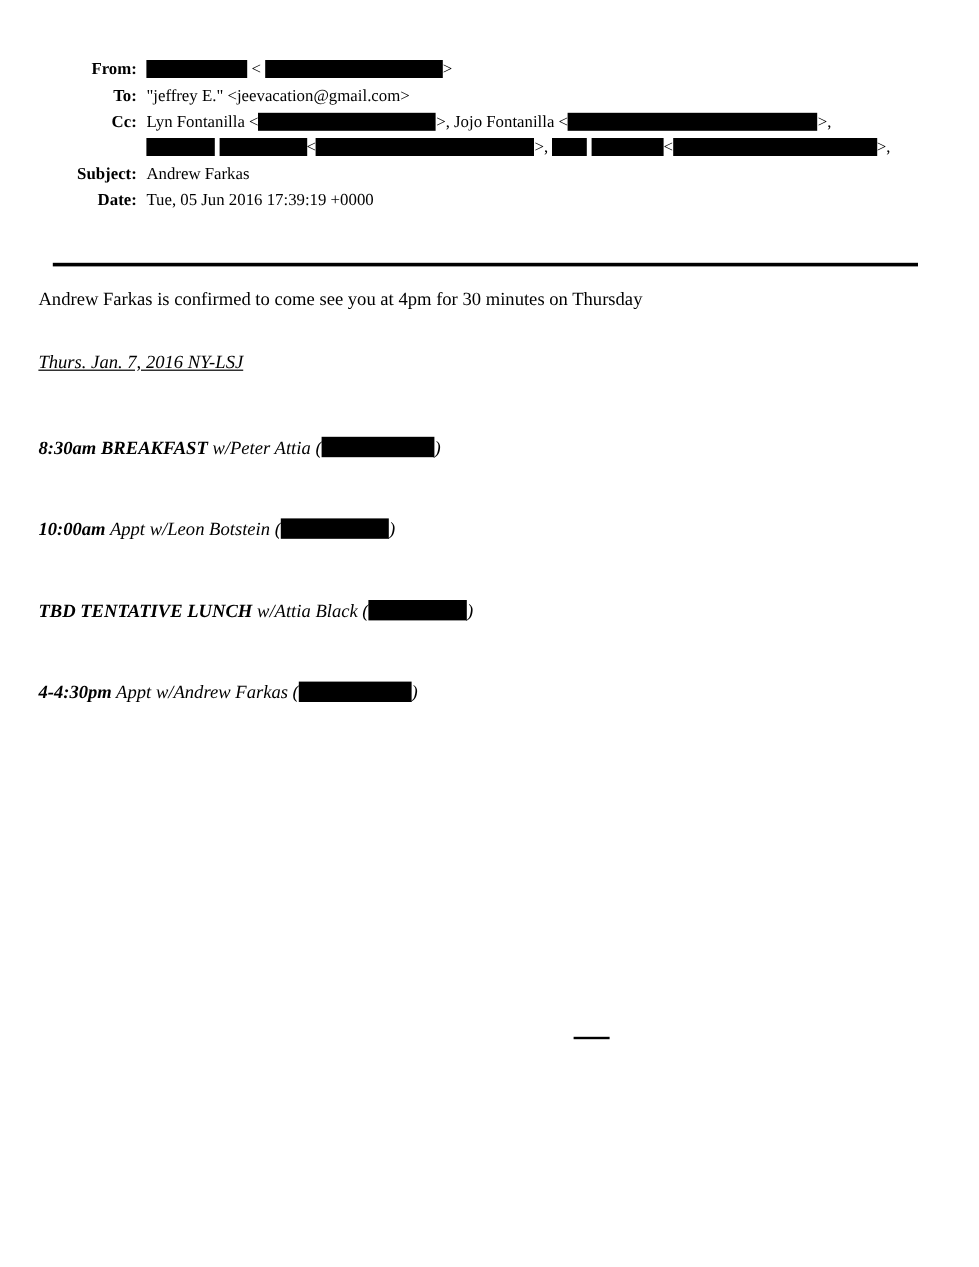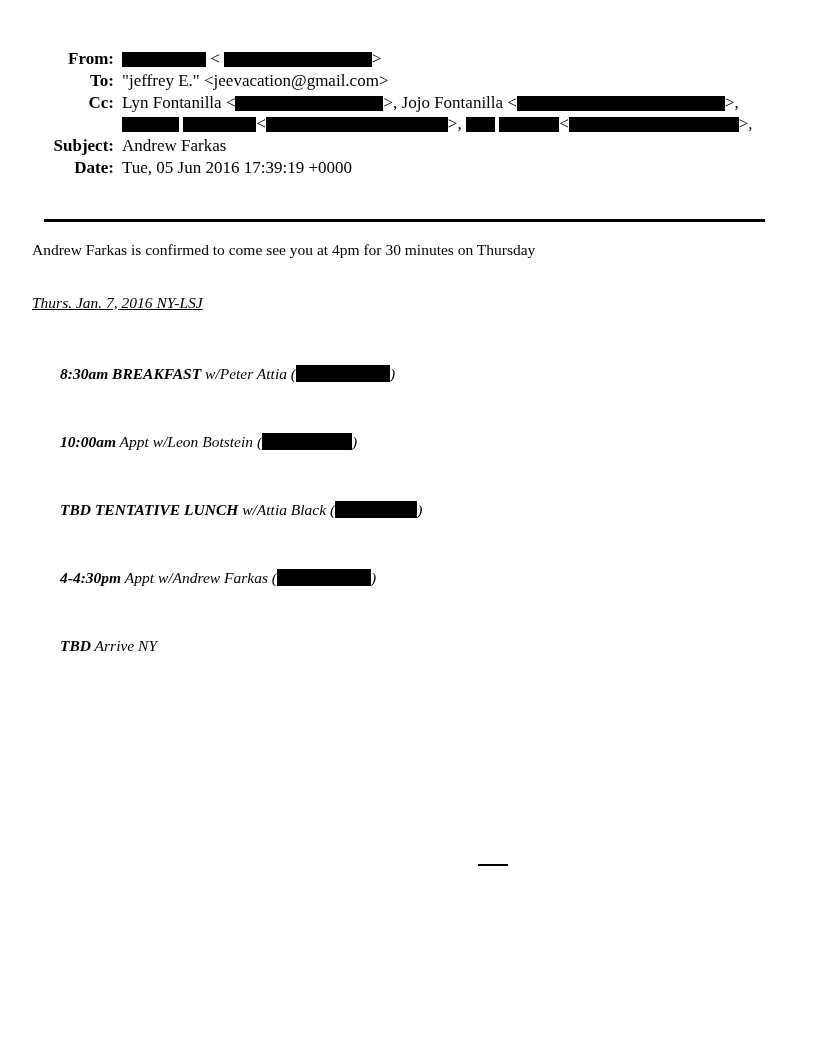--- a/index.html
+++ b/index.html
@@ -21,21 +21,21 @@
     height: 1056px;
     box-sizing: border-box;
   }
 
   
   .header {
     position: absolute;
     left: 44px;
     top: 48px;
     width: 728px;
-    font-size: 17px;
+    font-size: 14px;
     line-height: 21px;
   }
   .hrow {
     display: flex;
     align-items: flex-start;
     margin-bottom: 1px;
   }
   .hlabel {
     width: 78px;
     flex: 0 0 78px;
@@ -94,21 +94,20 @@
   }
   .entry {
     margin: 0 0 47px 0;
     font-style: italic;
     font-size: 15.5px;
     white-space: nowrap;
   }
   .entry .t {
     font-weight: bold;
     font-style: italic;
-    margin-left: 28px;
   }
   .entry .w {
     font-weight: bold;
     font-style: italic;
   }
   .entry-tight {
     margin: 0 0 12px 0;
   }
   .entry-last {
     margin: 0;
@@ -205,22 +204,18 @@
       <span class="w">TENTATIVE LUNCH</span>
       <span>w/Attia Black (</span><span class="redact" style="width:82px"></span><span>)</span>
     </p>
 
     <p class="entry">
       <span class="t">4-4:30pm</span>
       <span>Appt w/Andrew Farkas (</span><span class="redact" style="width:94px"></span><span>)</span>
     </p>
 
 
-    <p class="entry entry-last">
-      <span class="t">TBD</span>
-      <span>Arrive NY</span>
-    </p>
 
   </div>
 
   <div class="footmark"></div>
 
 </div>
 
 </body></html>

